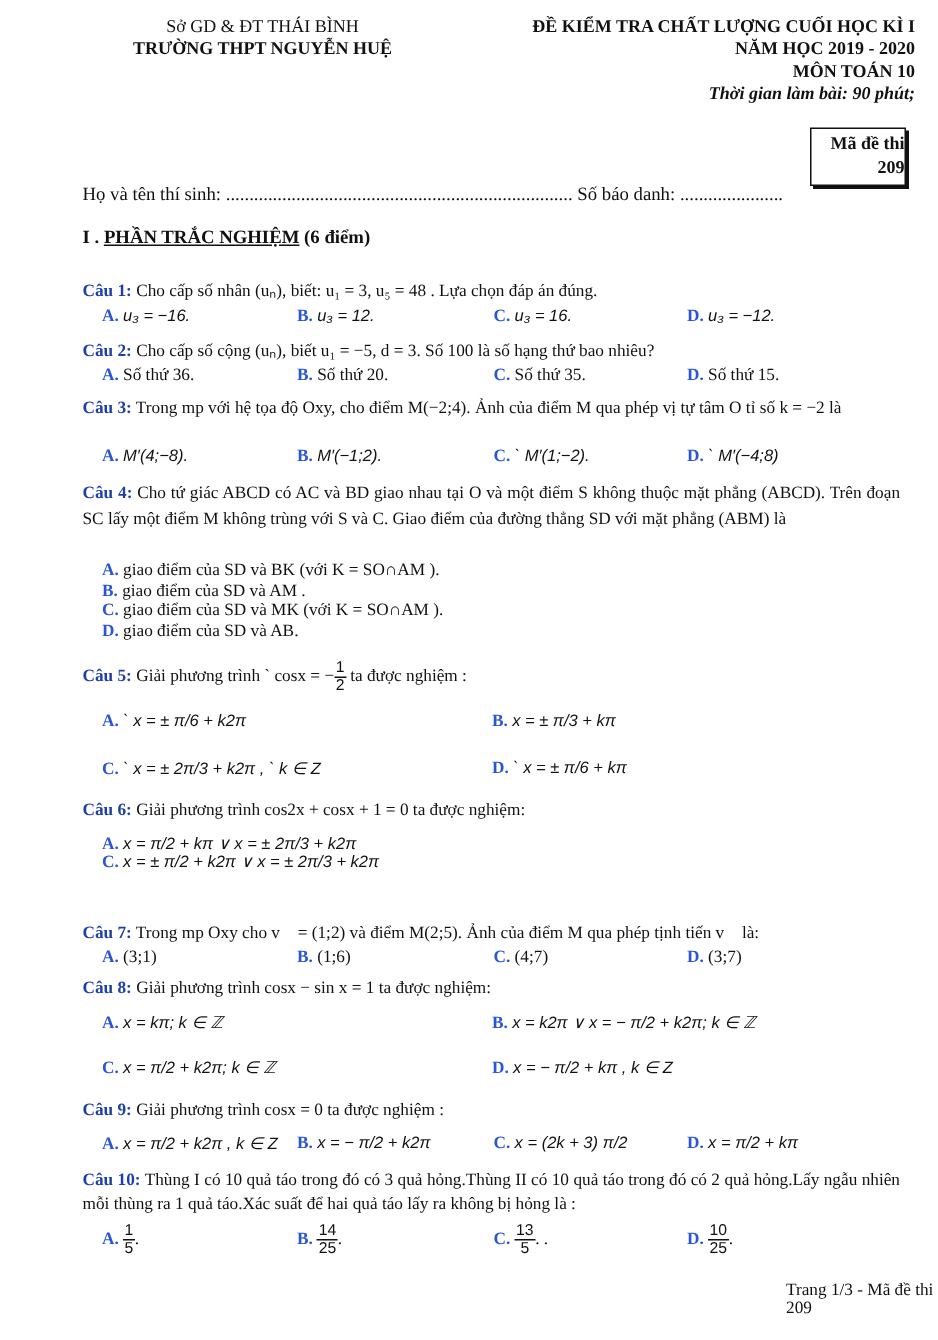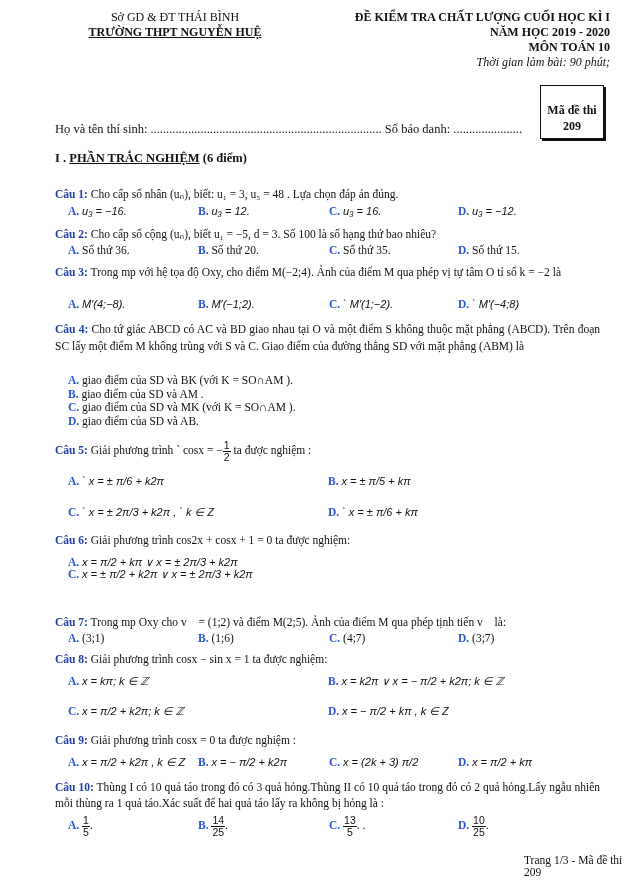--- a/index.html
+++ b/index.html
@@ -1,24 +1,24 @@
 <!DOCTYPE html>
 <html><head>
 <meta charset="utf-8">
 <style>
   html, body { margin:0; padding:0; background:#ffffff; }
   body { width:625px; height:893px; position:relative; overflow:hidden;
          font-family:"Liberation Serif", serif; color:#111; font-size:11.5px; }
   .abs { position:absolute; }
   .hdr-left { left:60px; top:10px; width:230px; text-align:center; line-height:15px; font-size:12px; }
-  .hdr-left .school { font-weight:bold; text-decoration:underline; }
+  .hdr-left .school { font-weight:bold; }
   .hdr-right { left:320px; top:10px; width:290px; text-align:right; line-height:15px; font-weight:bold; font-size:12px; }
-  .hdr-right .time { font-weight:normal; font-style:italic; }
+  .hdr-right .time { font-weight:bold; font-style:italic; }
   .code-box { left:540px; top:85px; width:62px; height:36px; border:1.5px solid #111; box-shadow:2px 2px 0 #111;
-              text-align:center; font-weight:bold; font-size:12px; line-height:16px; padding-top:16px; }
+              text-align:right; font-weight:bold; font-size:12px; line-height:16px; padding-top:1px; }
   .student { left:55px; top:122px; font-size:12.5px; }
   .section { left:55px; top:151px; font-weight:bold; font-size:12.5px; }
   .section u { text-decoration:underline; }
   .q { left:55px; width:545px; line-height:16px; }
   .qlabel { color:#1f3fa8; font-weight:bold; }
   .opt-letter { color:#2a56d6; font-weight:bold; }
   .math { font-family:"Liberation Sans", sans-serif; font-style:italic; font-size:11px; }
   .row { position:absolute; left:68px; width:540px; height:16px; }
   .cell { position:absolute; top:0; white-space:nowrap; }
   .c0 { left:0; } .c1 { left:130px; } .c2 { left:261px; } .c3 { left:390px; }
@@ -101,21 +101,21 @@
   <div><span class="opt-letter">C.</span> <span>giao điểm của SD và MK (với K = SO∩AM ).</span></div>
   <div><span class="opt-letter">D.</span> <span>giao điểm của SD và AB.</span></div>
 </div>
 
 <div class="abs q" style="top:440px">
   <span class="qlabel">Câu 5:</span>
   <span>Giải phương trình ` cosx = −</span><span class="frac"><span class="n">1</span><span class="d">2</span></span><span> ta được nghiệm :</span>
 </div>
 <div class="row" style="top:475px">
   <span class="cell h0"><span class="opt-letter">A.</span> <span class="math">` x = ± π/6 + k2π</span></span>
-  <span class="cell h1"><span class="opt-letter">B.</span> <span class="math">x = ± π/5 + kπ</span></span>
+  <span class="cell h1"><span class="opt-letter">B.</span> <span class="math">x = ± π/3 + kπ</span></span>
 </div>
 <div class="row" style="top:506px">
   <span class="cell h0"><span class="opt-letter">C.</span> <span class="math">` x = ± 2π/3 + k2π , ` k ∈ Z</span></span>
   <span class="cell h1"><span class="opt-letter">D.</span> <span class="math">` x = ± π/6 + kπ</span></span>
 </div>
 
 <div class="abs q" style="top:532px">
   <span class="qlabel">Câu 6:</span>
   <span>Giải phương trình  cos2x + cosx + 1 = 0  ta được nghiệm:</span>
 </div>

